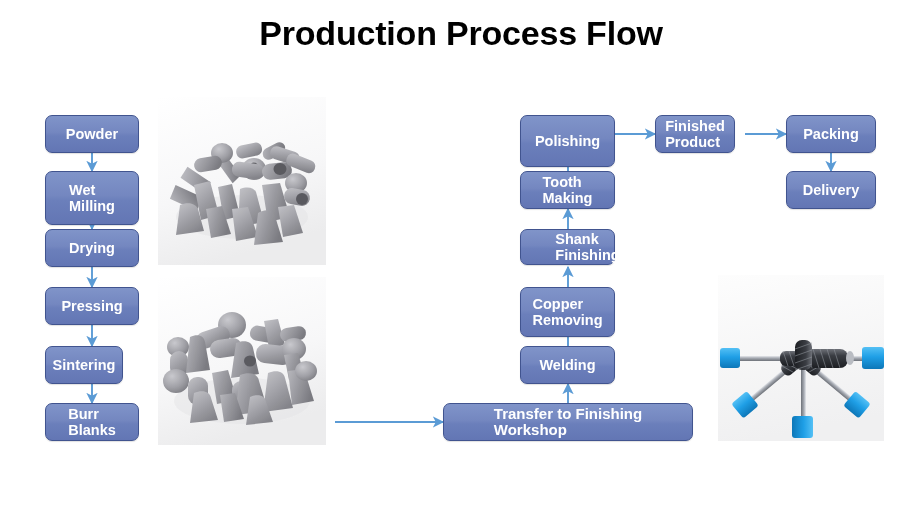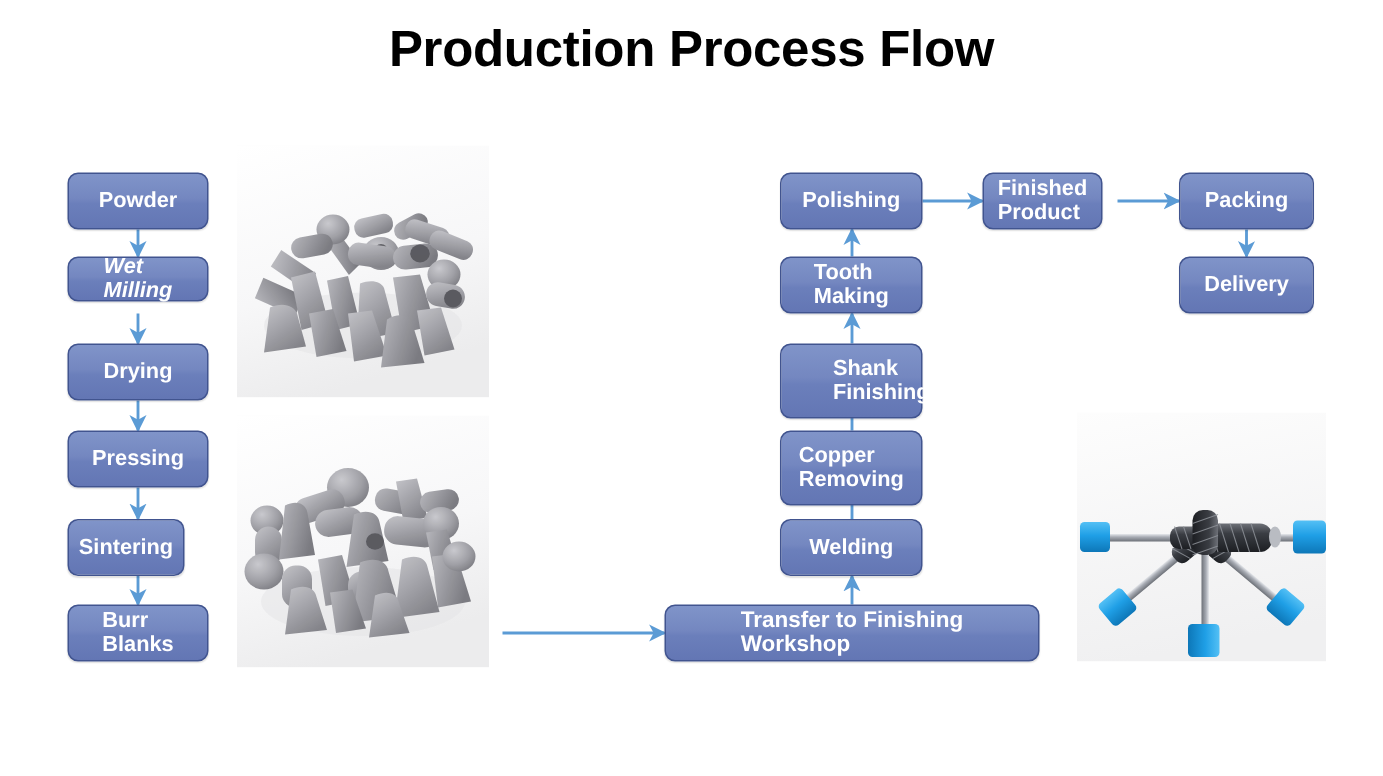--- a/index.html
+++ b/index.html
@@ -284,31 +284,31 @@
         <line x1="568" y1="171" x2="568" y2="153"></line>
         <line x1="615" y1="134" x2="655" y2="134"></line>
         <line x1="745" y1="134" x2="786" y2="134"></line>
         <line x1="335" y1="422" x2="443" y2="422"></line>
         <line x1="831" y1="153" x2="831" y2="171"></line>
       </g>
   </svg>
 
   <div id="nodes-layer">
       <div class="node" style="left: 45px; top: 115px; width: 94px; height: 38px;">Powder</div>
-      <div class="node" style="left: 45px; top: 171px; width: 94px; height: 30px; font-style: italic;">Wet
+      <div class="node" style="left: 45px; top: 171px; width: 94px; height: 54px;">Wet
 Milling</div>
       <div class="node" style="left: 45px; top: 229px; width: 94px; height: 38px;">Drying</div>
       <div class="node" style="left: 45px; top: 287px; width: 94px; height: 38px;">Pressing</div>
       <div class="node" style="left: 45px; top: 346px; width: 78px; height: 38px;">Sintering</div>
       <div class="node" style="left: 45px; top: 403px; width: 94px; height: 38px;">Burr
 Blanks</div>
-      <div class="node" style="left: 520px; top: 115px; width: 95px; height: 38px;">Polishing</div>
+      <div class="node" style="left: 520px; top: 115px; width: 95px; height: 52px;">Polishing</div>
       <div class="node" style="left: 520px; top: 171px; width: 95px; height: 38px;">Tooth
 Making</div>
-      <div class="node" style="left: 520px; top: 229px; width: 95px; height: 50px; padding-left: 44px;">Shank
+      <div class="node" style="left: 520px; top: 229px; width: 95px; height: 36px; padding-left: 44px;">Shank
 Finishing</div>
       <div class="node" style="left: 520px; top: 287px; width: 95px; height: 50px;">Copper
 Removing</div>
       <div class="node" style="left: 520px; top: 346px; width: 95px; height: 38px;">Welding</div>
       <div class="node wide" style="left: 443px; top: 403px; width: 250px; height: 38px;">Transfer to Finishing
 Workshop</div>
       <div class="node" style="left: 655px; top: 115px; width: 80px; height: 38px;">Finished
 Product</div>
       <div class="node" style="left: 786px; top: 115px; width: 90px; height: 38px;">Packing</div>
       <div class="node" style="left: 786px; top: 171px; width: 90px; height: 38px;">Delivery</div>

